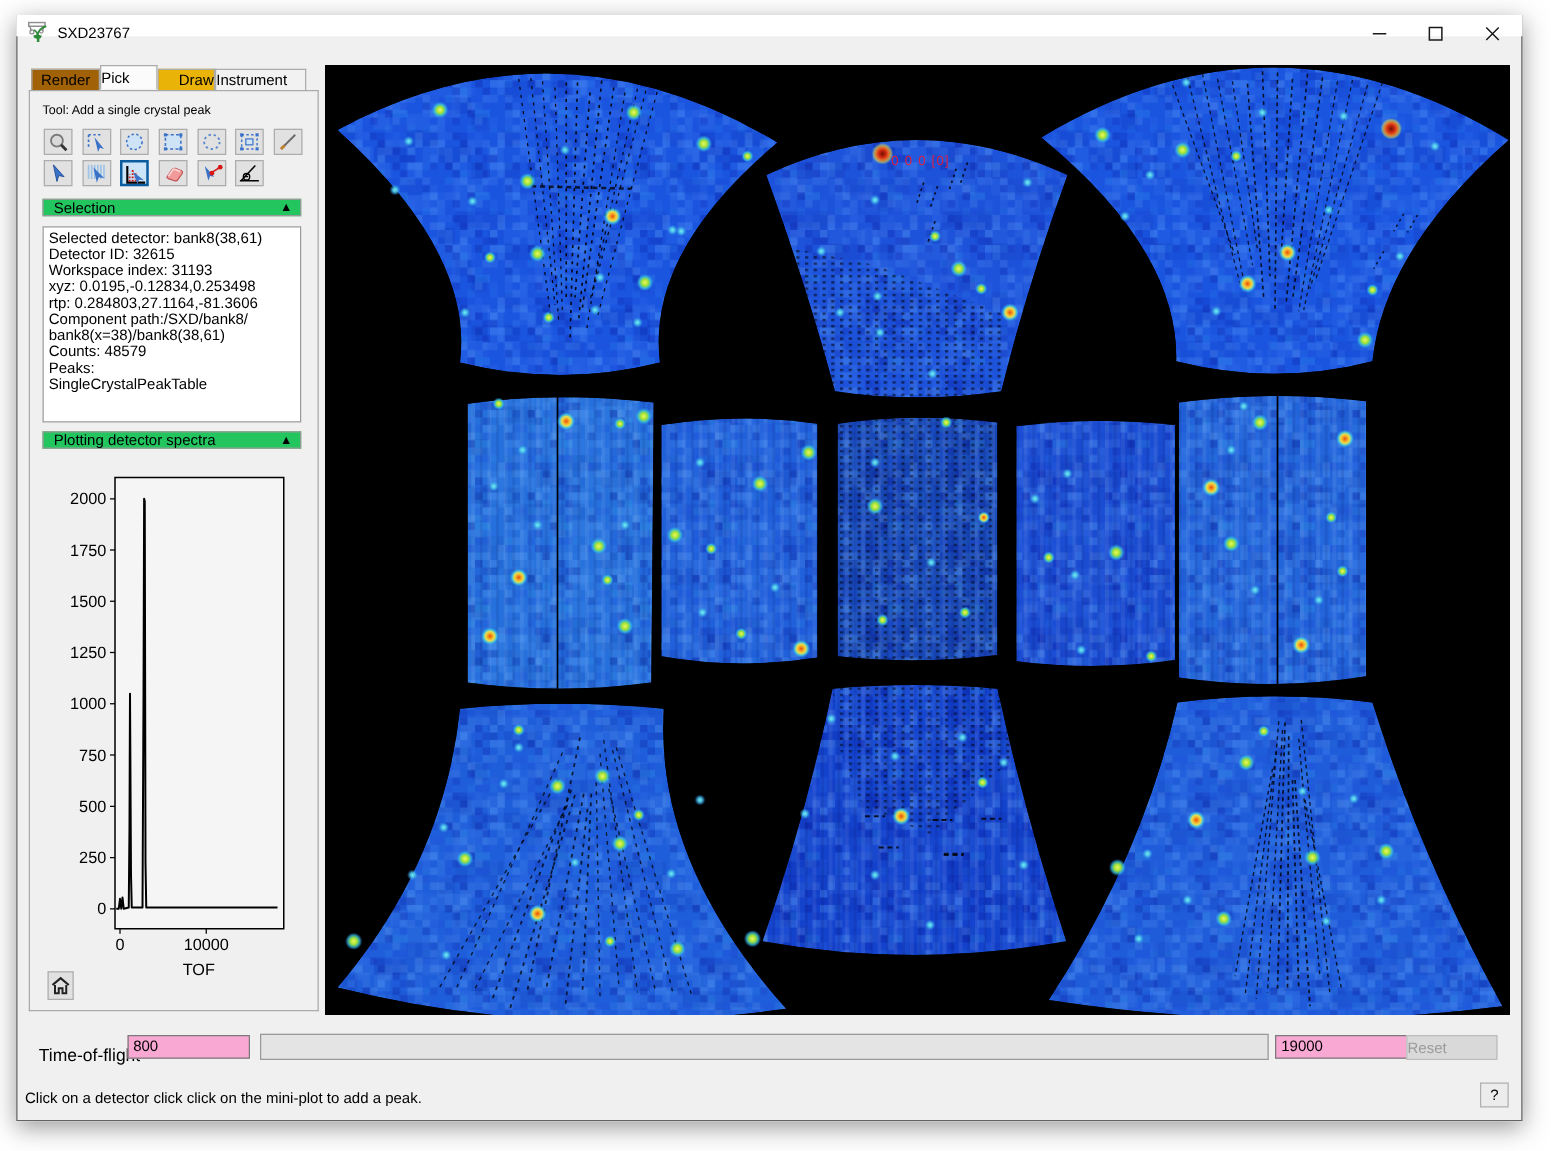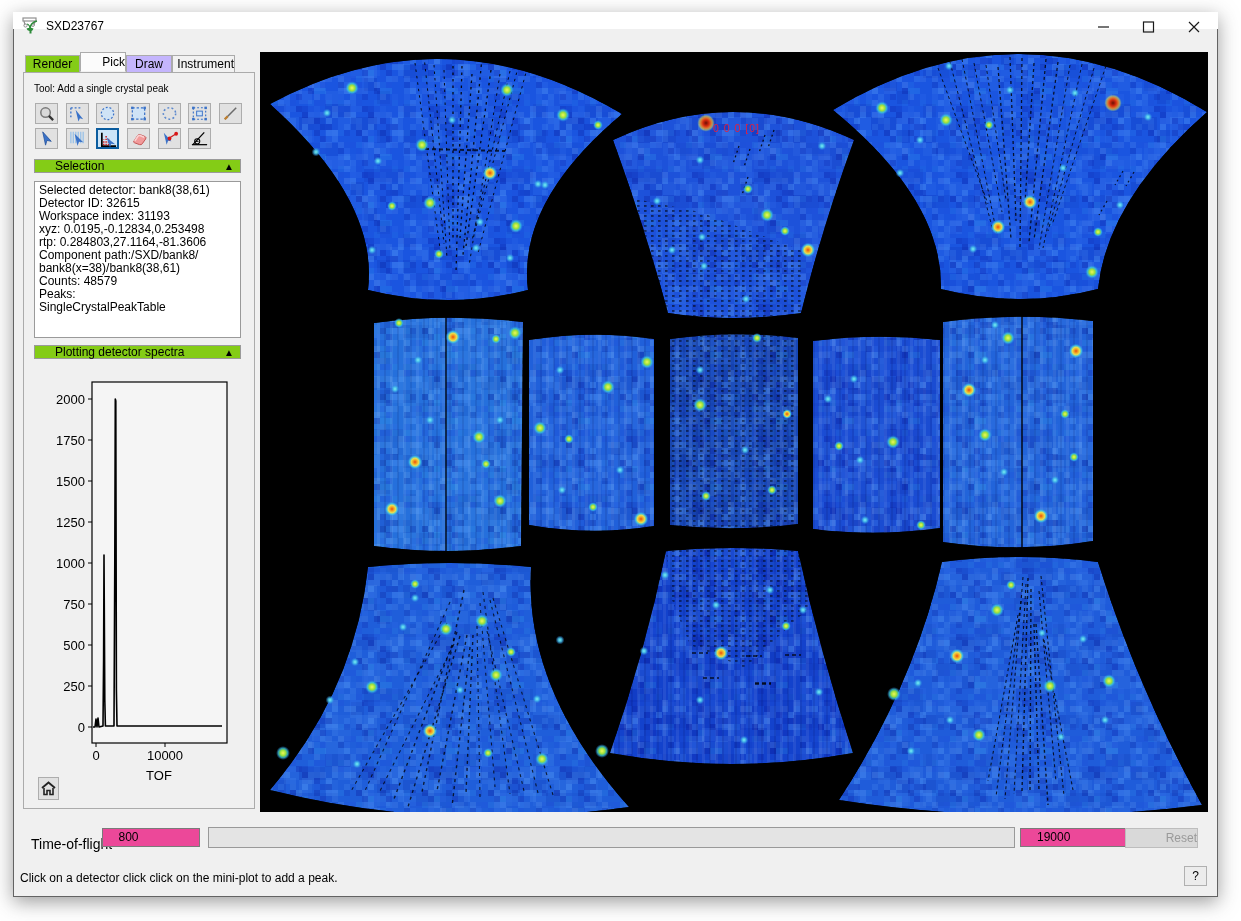--- a/index.html
+++ b/index.html
@@ -2,23 +2,23 @@
 <html><head><meta charset="utf-8"><style>
 *{margin:0;padding:0;box-sizing:border-box}
 html,body{width:1241px;height:921px;background:#fff;font-family:"Liberation Sans",sans-serif;overflow:hidden}
 #win{position:absolute;left:13px;top:12px;width:1205px;height:885px;background:#f0f0f0;box-shadow:inset 0 0 0 1px #636363,0 5px 18px rgba(60,60,60,0.5)}
 #titlebar{position:absolute;left:0;top:0;width:100%;height:17px;background:#fff}
 #title{position:absolute;left:33px;top:7px;font-size:12px;color:#000}
 .abs{position:absolute}
 .tbtn{position:absolute;width:23px;height:21px;background:#e1e1e1;border:1px solid #adadad}
 .tbtn.sel{background:#cce4f7;border:2px solid #0b5c9e}
 .tbtn svg{display:block;margin:0 auto}
-.hdr{position:absolute;left:21px;width:207px;height:14px;background:#84cc16;border:1px solid #9a9a9a;font-size:12px;line-height:13px;padding-left:20px}
+.hdr{position:absolute;left:21px;width:207px;height:14px;background:#22c55e;border:1px solid #9a9a9a;font-size:12px;line-height:13px;padding-left:8px}
 .hdr:after{content:"\25B2";position:absolute;right:6px;top:0px;font-size:10px}
-.inp{position:absolute;height:19px;background:#ec4899;border:1px solid #7a7a7a;font-size:12px;line-height:17px;padding-left:16px}
+.inp{position:absolute;height:19px;background:#f9a8d4;border:1px solid #7a7a7a;font-size:12px;line-height:17px;padding-left:4px}
 </style></head>
 <body>
 <div id="win">
  <div id="titlebar">
   <svg class="abs" style="left:9px;top:5px" width="18" height="18" viewBox="0 0 18 18">
    <rect x="1" y="1" width="13" height="3" fill="none" stroke="#909090" stroke-width="1.2"></rect>
    <path d="M2,4 L3,8 M13,4 L12,8" stroke="#909090" stroke-width="1.2" fill="none"></path>
    <circle cx="3.5" cy="8.5" r="1.6" fill="none" stroke="#909090"></circle>
    <circle cx="11" cy="8" r="1.4" fill="none" stroke="#909090"></circle>
    <path d="M8,12 C8,8 11,5 15,4" stroke="#2e8b3a" stroke-width="1.6" fill="none"></path>
@@ -27,24 +27,24 @@
   </svg>
   <div id="title">SXD23767</div>
   <svg class="abs" style="left:1085px;top:0" width="120" height="29" viewBox="0 0 120 29">
    <line x1="0" y1="15" x2="11" y2="15" stroke="#1a1a1a" stroke-width="1.2"></line>
    <rect x="45.5" y="10" width="10" height="10" fill="none" stroke="#1a1a1a" stroke-width="1.2"></rect>
    <path d="M91,10 L101,20 M101,10 L91,20" stroke="#1a1a1a" stroke-width="1.2"></path>
   </svg>
  </div>
 
  <div class="abs" style="left:10px;top:59.5px;width:232px;height:1px;background:#ababab"></div>
- <div class="abs" style="left:12px;top:42.5px;width:55px;height:17px;background:#84cc16;border:1px solid #ababab;border-bottom:none;font-size:12px;text-align:center;line-height:17px">Render</div>
- <div class="abs" style="left:67px;top:40px;width:46px;height:20px;background:#fbfbfb;border:1px solid #ababab;border-bottom:1px solid #f1f1f1;font-size:12px;text-align:right;line-height:18px;z-index:3">Pick</div>
- <div class="abs" style="left:113px;top:42.5px;width:46px;height:17px;background:#c4b5fd;border:1px solid #ababab;border-bottom:none;font-size:12px;text-align:center;line-height:17px">Draw</div>
- <div class="abs" style="left:159px;top:42.5px;width:63px;height:17px;background:#f2f2f2;border:1px solid #ababab;border-bottom:none;font-size:12px;text-align:right;line-height:17px">Instrument</div>
+ <div class="abs" style="left:12px;top:42.5px;width:55px;height:17px;background:#a16207;border:1px solid #ababab;border-bottom:none;font-size:12px;text-align:center;line-height:17px">Render</div>
+ <div class="abs" style="left:67px;top:40px;width:46px;height:20px;background:#fbfbfb;border:1px solid #ababab;border-bottom:1px solid #f1f1f1;font-size:12px;text-align:left;line-height:18px;z-index:3">Pick</div>
+ <div class="abs" style="left:113px;top:42.5px;width:46px;height:17px;background:#eab308;border:1px solid #ababab;border-bottom:none;font-size:12px;text-align:right;line-height:17px">Draw</div>
+ <div class="abs" style="left:159px;top:42.5px;width:73px;height:17px;background:#f2f2f2;border:1px solid #ababab;border-bottom:none;font-size:12px;text-align:left;line-height:17px">Instrument</div>
  <div class="abs" style="left:10px;top:59.5px;width:232px;height:737px;border:1px solid #ababab;border-top:none"></div>
  <div class="abs" style="left:21px;top:71px;font-size:10px">Tool: Add a single crystal peak</div>
  <div class="tbtn" style="left:22px;top:91px">
       <svg width="21" height="19" viewBox="0 0 22 20">
         <circle cx="10" cy="9" r="5" fill="#d9d9d9" stroke="#7a7a7a" stroke-width="1.6"></circle>
         <line x1="13.5" y1="12.5" x2="18" y2="17" stroke="#333" stroke-width="2.4"></line>
       </svg>
     </div>
     <div class="tbtn" style="left:53px;top:91px">
       <svg width="21" height="19" viewBox="0 0 22 20">
@@ -140,21 +140,21 @@
   <svg width="19" height="21" viewBox="0 0 19 21">
         <path d="M3,10 L9.5,4.5 L16,10" fill="none" stroke="#222" stroke-width="1.8"></path>
         <path d="M5,10 V16.5 H8 V12.5 H11 V16.5 H14 V10" fill="none" stroke="#222" stroke-width="1.6"></path>
       </svg>
  </div>
 
  <div class="abs" style="left:18px;top:824px;font-size:14px">Time-of-flight</div>
  <div class="inp" style="left:88.5px;top:815.5px;width:98px">800</div>
  <div class="abs" style="left:195px;top:815px;width:807px;height:21px;background:#e4e4e4;border:1px solid #999"></div>
  <div class="inp" style="left:1007px;top:816px;width:117px">19000</div>
- <div class="abs" style="left:1112px;top:815.5px;width:73px;height:20px;background:#d9d9d9;border:1px solid #bdbdbd;color:#9a9a9a;font-size:12px;text-align:right;line-height:19px">Reset</div>
+ <div class="abs" style="left:1112px;top:815.5px;width:73px;height:20px;background:#d9d9d9;border:1px solid #bdbdbd;color:#9a9a9a;font-size:12px;text-align:left;line-height:19px">Reset</div>
  <div class="abs" style="left:7px;top:859px;font-size:12px">Click on a detector click click on the mini-plot to add a peak.</div>
  <div class="abs" style="left:1171px;top:854px;width:23px;height:20px;background:#ececec;border:1px solid #b0b0b0;font-size:12px;text-align:center;line-height:18px">?</div>
 </div>
 <svg width="948" height="760" viewBox="0 0 948 760" style="position:absolute;left:260px;top:52px;background:#000">
     <defs>
       <pattern id="nA" width="66" height="66" patternUnits="userSpaceOnUse">
         <rect x="0" y="0" width="6" height="6" fill="rgba(90,160,250,0.31)"></rect>
         <rect x="24" y="0" width="6" height="6" fill="rgba(160,210,255,0.07)"></rect>
         <rect x="30" y="0" width="6" height="6" fill="rgba(90,160,250,0.17)"></rect>
         <rect x="42" y="0" width="6" height="6" fill="rgba(160,210,255,0.08)"></rect>

